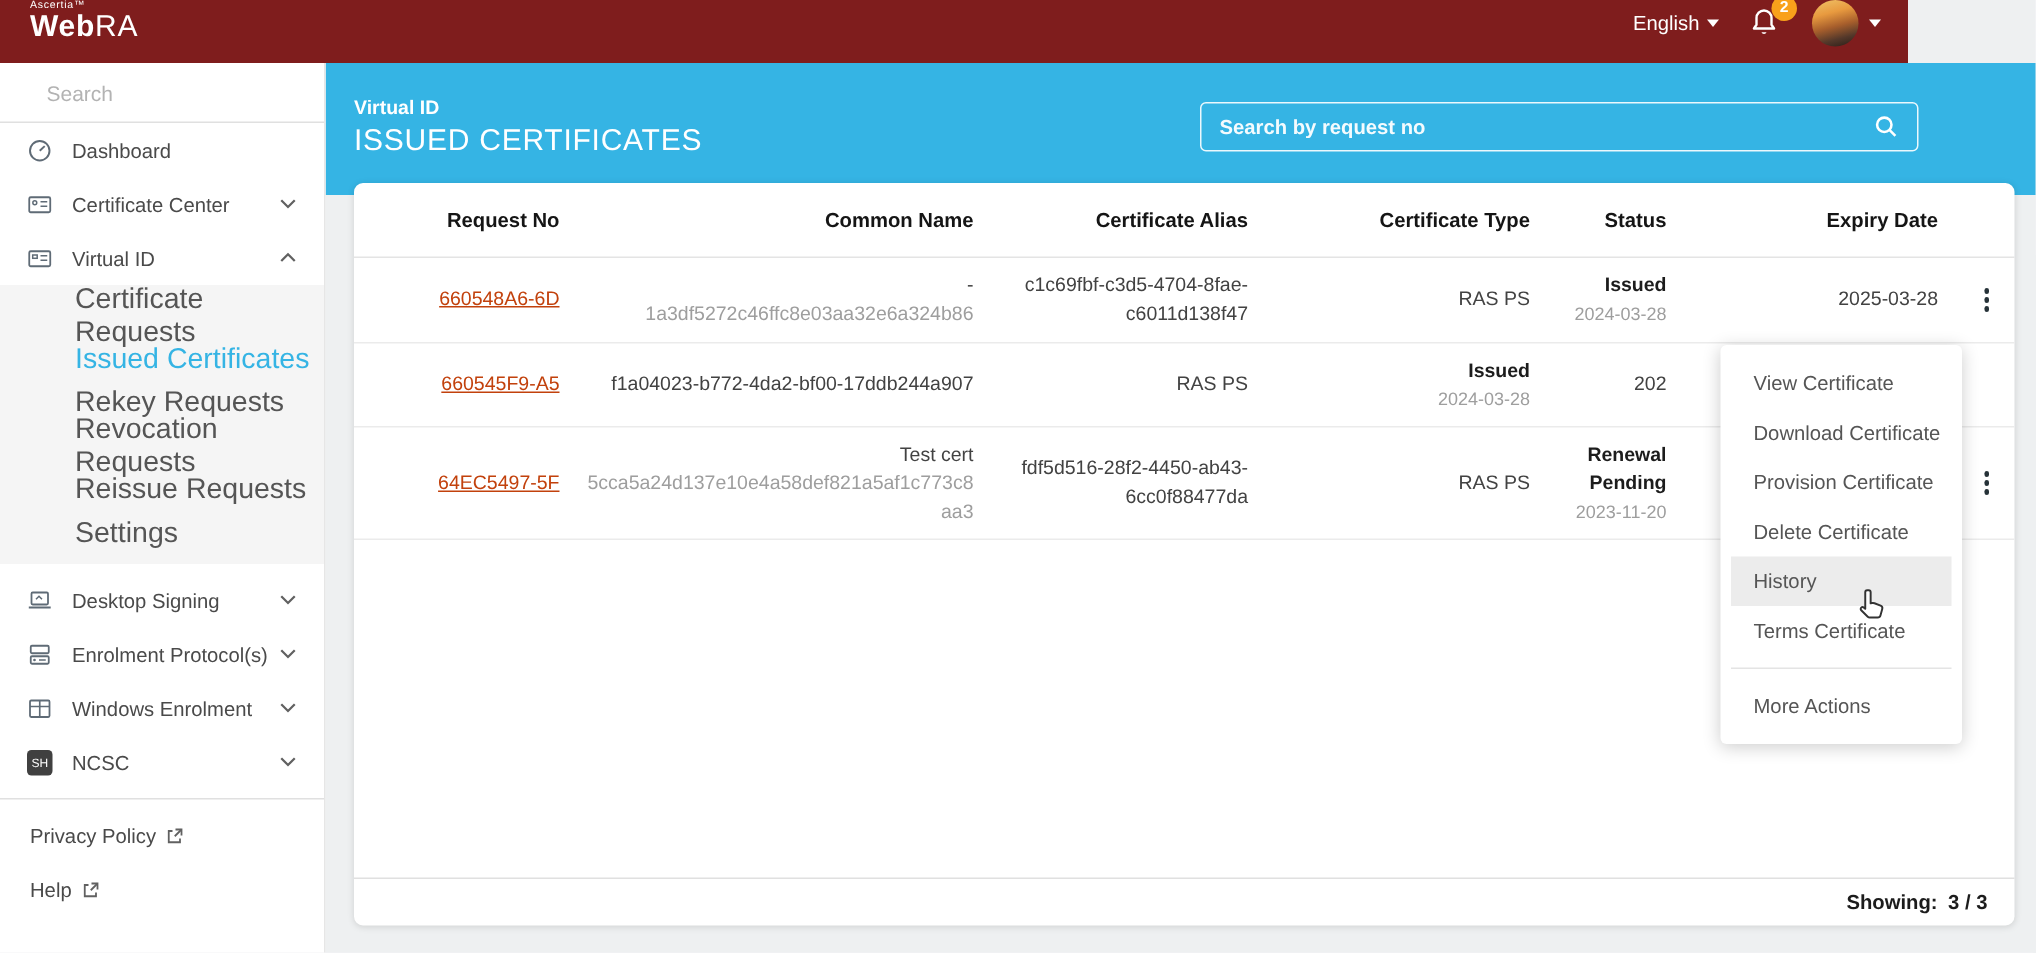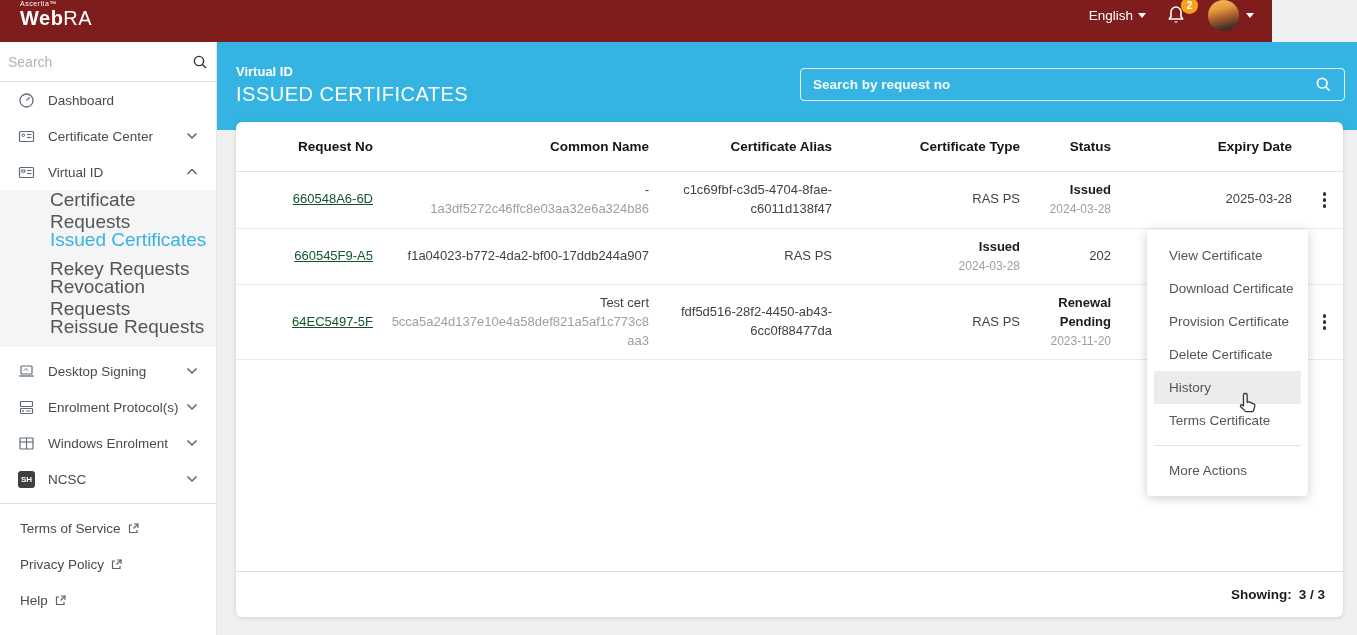--- a/index.html
+++ b/index.html
@@ -20,64 +20,64 @@
   .badge { position:absolute; top:-6px; right:-8px; background:#f9a11b; color:#fff;
     font-size:10.5px; font-weight:700; min-width:17px; height:17px; border-radius:9px;
     display:flex; align-items:center; justify-content:center; padding:0 3px; }
   .avatar-wrap { display:flex; align-items:center; gap:7px; cursor:pointer; }
   .avatar { width:31px; height:31px; border-radius:50%;
     background:linear-gradient(165deg,#f0c469 0%,#e89a3f 30%,#a85f2c 55%,#54382a 78%,#241b16 100%); }
 
   
   .sidebar { position:absolute; left:0; top:42px; width:217px; height:593px; background:#fff;
     border-right:1px solid #e6e6e6; z-index:20; font-size:13.5px; color:#4a4a4a; }
-  .side-search { height:40px; border-bottom:1px solid #e0e0e0; display:flex; align-items:center; padding:0 8px; }
+  .side-search { height:40px; border-bottom:1px solid #e0e0e0; display:flex; align-items:center; padding:0 31px; }
   .side-search input { border:none; outline:none; flex:1; font-size:14px; color:#555;
     font-family:"Liberation Sans", sans-serif; background:transparent; }
   .side-search input::placeholder { color:#b3b3b3; }
   .nav-item { height:36px; display:flex; align-items:center; padding:0 18px; cursor:pointer; }
   .nav-item .nav-icon { width:17px; height:17px; margin-right:13px; display:flex; align-items:center; justify-content:center; }
   .nav-item .lbl { flex:1; }
   .chev { margin-left:auto; }
   .submenu { background:#f5f5f5; padding:6px 0; }
   .sub-item { height:29px; display:flex; align-items:center; padding-left:50px; font-size:19px; color:#555; cursor:pointer; }
   .sub-item.active { color:#35b4e4; }
   .side-divider { border-top:1px solid #e0e0e0; margin:6px 0; }
   .foot-link { height:36px; display:flex; align-items:center; padding:0 20px; gap:6px; font-size:13.5px; color:#4a4a4a; cursor:pointer; }
   .ncsc-badge { width:17px; height:17px; background:#404040; border-radius:3px; color:#fff;
-    font-size:8px; font-weight:700; display:flex; align-items:center; justify-content:center; }
+    font-size:8px; font-weight:400; display:flex; align-items:center; justify-content:center; }
 
   
   .main { position:absolute; left:217px; top:42px; width:1140px; height:593px; background:#eef0f1; }
   .blue-band { position:absolute; left:0; top:0; width:1140px; height:88px; background:#35b4e4; }
   .band-titles { position:absolute; left:19px; top:22px; color:#fff; }
   .band-titles .crumb { font-size:13px; font-weight:700; margin-bottom:4px; }
   .band-titles .pg-title { font-size:20px; font-weight:400; letter-spacing:.5px; }
-  .band-search { position:absolute; left:583px; top:26px; width:545px; height:33px;
+  .band-search { position:absolute; left:583px; top:26px; width:479px; height:33px;
     border:1px solid rgba(255,255,255,.9); border-radius:4px; display:flex; align-items:center; padding:0 12px; }
   .band-search input { flex:1; background:transparent; border:none; outline:none;
     color:#fff; font-size:13.5px; font-weight:700; font-family:"Liberation Sans", sans-serif; }
   .band-search input::placeholder { color:#fff; opacity:.95; }
 
   
   .card { position:absolute; left:19px; top:80px; width:1107px; height:495px; background:#fff;
     border-radius:6px; box-shadow:0 1px 5px rgba(0,0,0,.13); display:flex; flex-direction:column;text-align:right; }
   .t-grid { display:grid; grid-template-columns:138px 276px 183px 188px 91px 181px 1fr; padding-left:13px; align-items:center; }
   .t-head { height:50px; border-bottom:1px solid #e4e4e4; font-size:13.5px; font-weight:700; color:#151515; }
   .t-row { border-bottom:1px solid #ebebeb; font-size:13px; color:#424242; padding-top:9px; padding-bottom:9px; min-height:47px; }
   .t-cell { padding-right:14px; line-height:1.45; word-break:break-word; }
-  .req-link { color:#14532d; text-decoration:underline; font-weight:500; cursor:pointer; }
+  .req-link { color:#c2410c; text-decoration:underline; font-weight:500; cursor:pointer; }
   .sub-gray { color:#9e9e9e; }
   .status-main { font-weight:700; color:#1c1c1c; }
   .status-date { color:#9e9e9e; font-size:12px; margin-top:1px; }
   .kebab { display:flex; flex-direction:column; gap:2.5px; align-items:center; justify-content:center;
     width:26px; height:26px; cursor:pointer; margin:0 auto; }
   .kebab i { width:3.5px; height:3.5px; border-radius:50%; background:#263238; }
   .card-spacer { flex:1; }
-  .card-foot { height:46px; border-top:1px solid #e0e0e0; display:flex; align-items:center;
+  .card-foot { height:32px; border-top:1px solid #e0e0e0; display:flex; align-items:center;
     justify-content:flex-end; padding-right:18px; font-size:13.5px; font-weight:700; color:#1c1c1c; gap:7px; }
 
   
   .ctx-menu { position:absolute; left:1147px; top:230px; width:161px; background:#fff; z-index:40;
     border-radius:4px; box-shadow:0 2px 12px rgba(0,0,0,.2); padding:9px 7px; }
   .ctx-item { height:33px; display:flex; align-items:center; padding-left:15px;
     font-size:13.5px; color:#555; cursor:pointer; }
   .ctx-item.hl { background:#ececec; }
   .ctx-divider { border-top:1px solid #e4e4e4; margin:8px 0; }
   .pointer-cursor { position:absolute; left:1236px; top:391px; z-index:50; }
@@ -167,20 +167,23 @@
       </div>
     <div class="sub-item">
         <span>Rekey Requests</span>
       </div>
     <div class="sub-item">
         <span>Revocation Requests</span>
       </div>
     <div class="sub-item">
         <span>Reissue Requests</span>
       </div>
+    <div class="sub-item">
+        <span>Settings</span>
+      </div>
   </div>
 
   <div class="nav-item" style="margin-top:6px;">
     <span class="nav-icon">
       <svg width="17" height="17" viewBox="0 0 17 17">
           <rect x="3" y="3" width="11" height="8" rx="0.8" fill="none" stroke="#5f6b76" stroke-width="1.2"></rect>
           <line x1="1.2" y1="13" x2="15.8" y2="13" stroke="#5f6b76" stroke-width="1.3"></line>
           <path d="M6 7.5l2-2 2 2" fill="none" stroke="#5f6b76" stroke-width="1"></path>
         </svg>
     </span>
@@ -224,28 +227,20 @@
       <span class="ncsc-badge">SH</span>
     </span>
     <span class="lbl">NCSC</span>
     <svg class="chev" width="12" height="8" viewBox="0 0 12 8">
         <polyline points="1.5,1.5 6,6 10.5,1.5" fill="none" stroke="#616161" stroke-width="1.5"></polyline>
       </svg>
   </div>
 
   <div class="side-divider"></div>
 
-  <div class="foot-link">
-    <span>Terms of Service</span>
-    <svg width="13" height="13" viewBox="0 0 13 13">
-        <path d="M5 3H2.5v7.5H10V8" fill="none" stroke="#616161" stroke-width="1.2"></path>
-        <path d="M7 2h4v4" fill="none" stroke="#616161" stroke-width="1.2"></path>
-        <line x1="11" y1="2" x2="6.5" y2="6.5" stroke="#616161" stroke-width="1.2"></line>
-      </svg>
-  </div>
   <div class="foot-link">
     <span>Privacy Policy</span>
     <svg width="13" height="13" viewBox="0 0 13 13">
         <path d="M5 3H2.5v7.5H10V8" fill="none" stroke="#616161" stroke-width="1.2"></path>
         <path d="M7 2h4v4" fill="none" stroke="#616161" stroke-width="1.2"></path>
         <line x1="11" y1="2" x2="6.5" y2="6.5" stroke="#616161" stroke-width="1.2"></line>
       </svg>
   </div>
   <div class="foot-link">
     <span>Help</span>

